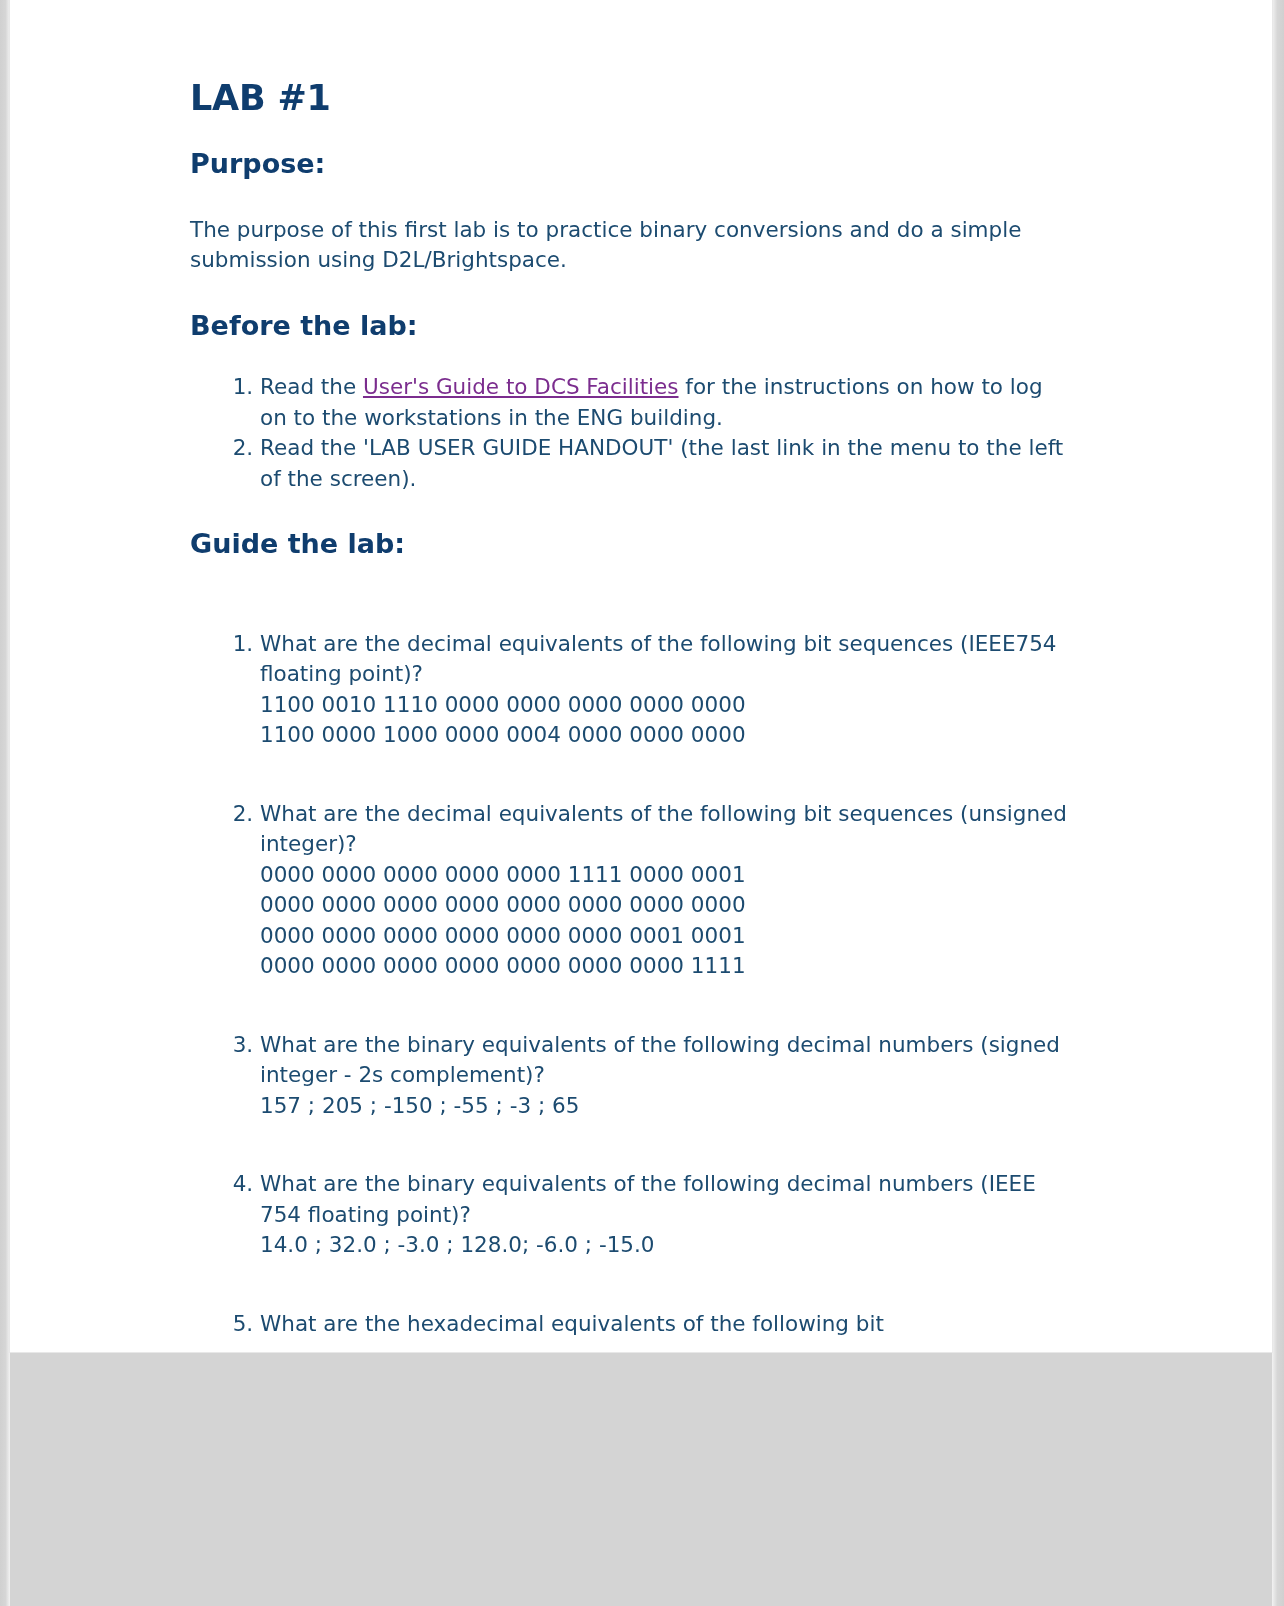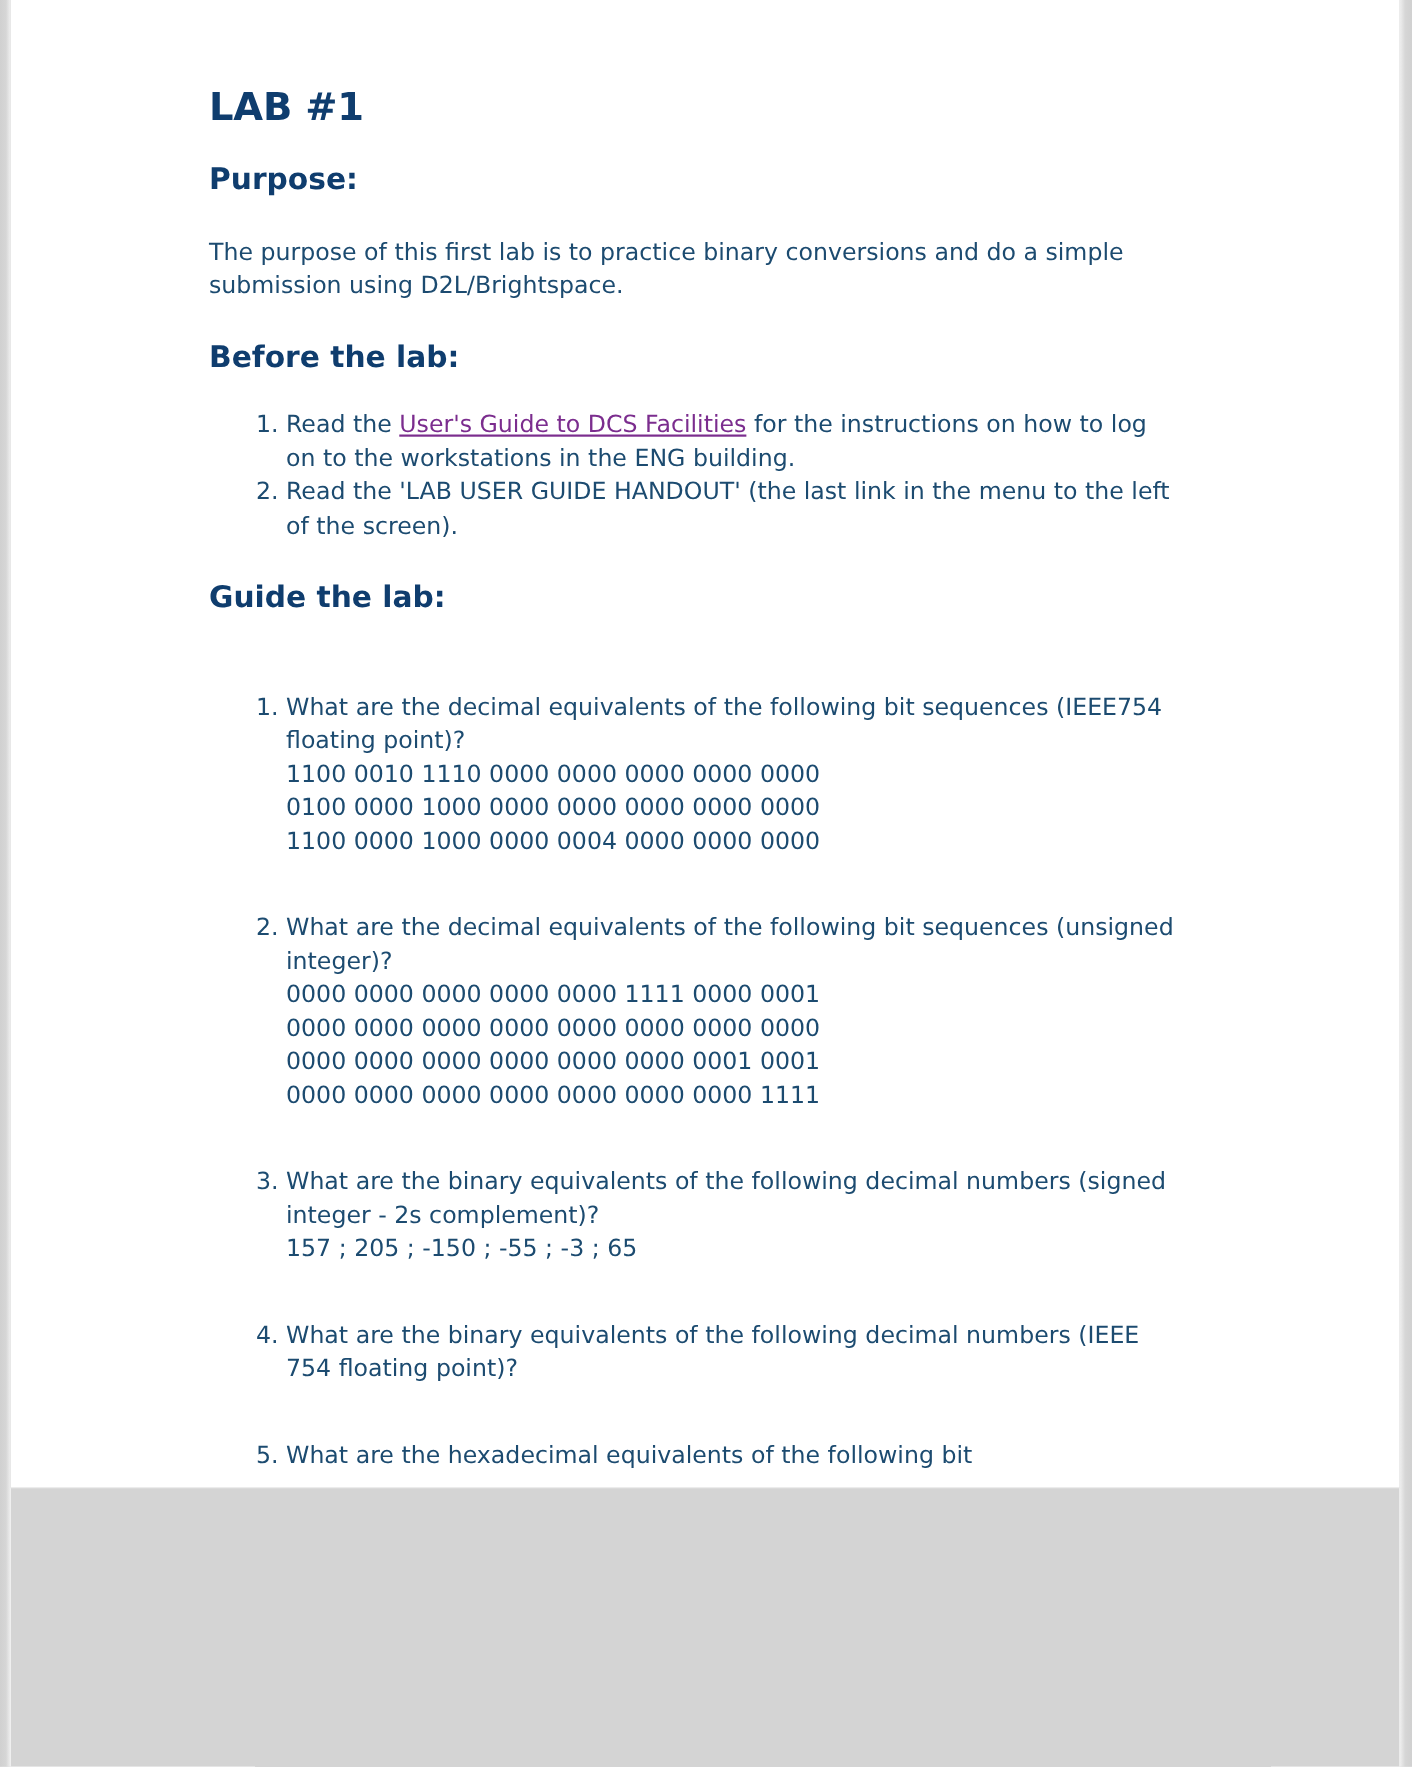--- a/index.html
+++ b/index.html
@@ -152,39 +152,39 @@
 
     <div class="sp-34"></div>
 
 
     <div class="sp-34"></div>
 
     <ol class="q-list">
       <li>
         <span>What are the decimal equivalents of the following bit sequences (IEEE754 floating point)?</span>
         <span class="bits">1100 0010 1110 0000 0000 0000 0000 0000</span>
-        <span class="bits">0100 0000 1000 0000 0000 0000 0000 0000</span>
         <span class="bits">1100 0000 1000 0000 0004 0000 0000 0000</span>
       </li>
       <div class="sp-48"></div>
       <li>
         <span>What are the decimal equivalents of the following bit sequences (unsigned integer)?</span>
         <span class="bits">0000 0000 0000 0000 0000 1111 0000 0001</span>
         <span class="bits">0000 0000 0000 0000 0000 0000 0000 0000</span>
         <span class="bits">0000 0000 0000 0000 0000 0000 0001 0001</span>
         <span class="bits">0000 0000 0000 0000 0000 0000 0000 1111</span>
       </li>
       <div class="sp-48"></div>
       <li>
         <span>What are the binary equivalents of the following decimal numbers (signed integer - 2s complement)?</span>
         <span class="bits">157 ; 205 ; -150 ; -55 ; -3 ; 65</span>
       </li>
       <div class="sp-48"></div>
       <li>
         <span>What are the binary equivalents of the following decimal numbers (IEEE 754 floating point)?</span>
+        <span class="bits">14.0 ; 32.0 ; -3.0 ; 128.0; -6.0 ; -15.0</span>
       </li>
       <div class="sp-48"></div>
       <li>
         <span>What are the hexadecimal equivalents of the following bit</span>
       </li>
     </ol>
 
   </div>
 </div>
 

